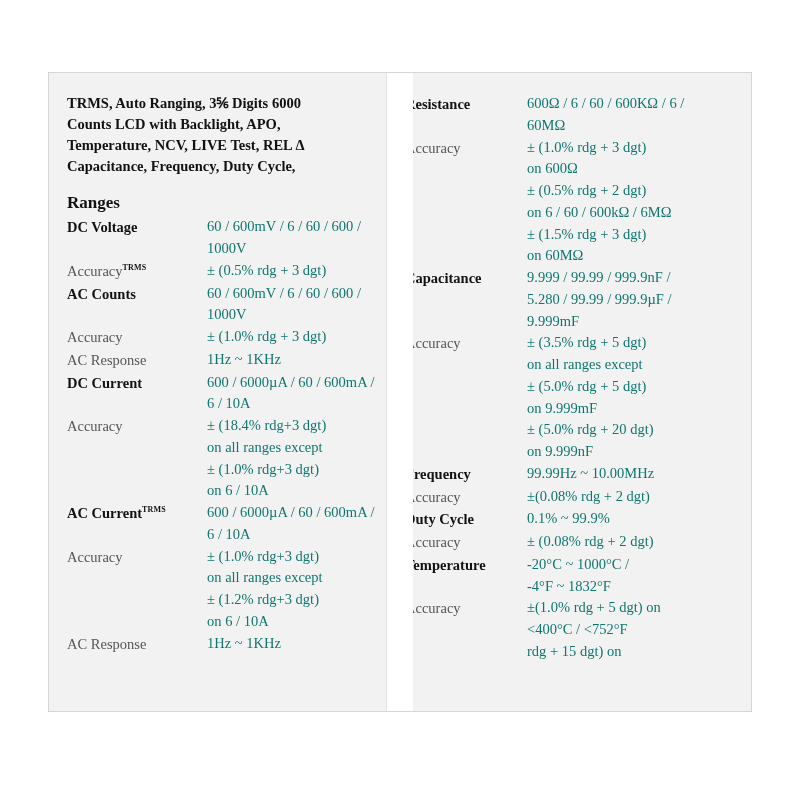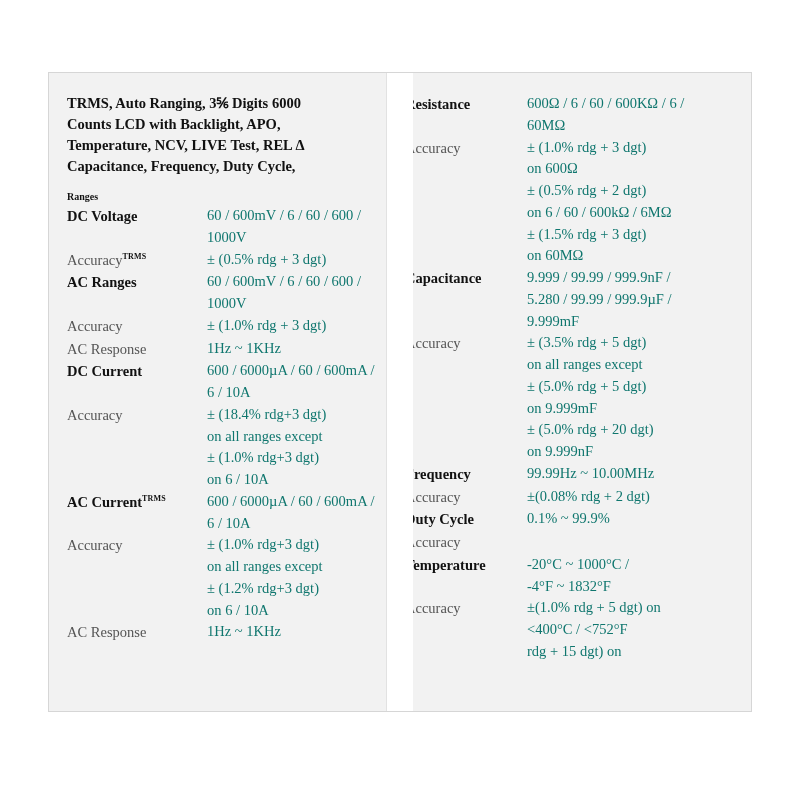--- a/index.html
+++ b/index.html
@@ -121,21 +121,21 @@
   .sup {
     font-size: 8px;
     vertical-align: super;
     letter-spacing: 0.2px;
     font-weight: bold;
     color: #111111;
   }
 
   .section-head {
     font-weight: bold;
-    font-size: 10px;
+    font-size: 17px;
     color: #111111;
     padding: 0 18px;
     line-height: 1.6;
   }
 
   .rrow { padding-left: 18px; padding-right: 12px; }
   .rlbl { width: 122px; }
 </style>
 </head>
 <body>
@@ -164,21 +164,21 @@
       </div>
 
       <div class="row">
         <div class="lbl"><span>Accuracy</span><span class="sup">TRMS</span></div>
         <div class="val">
           <span class="ln">± (0.5% rdg + 3 dgt)</span>
         </div>
       </div>
 
       <div class="row">
-        <div class="lbl bold">AC Ranges</div>
+        <div class="lbl bold">AC Counts</div>
         <div class="val">
           <span class="ln">60 / 600mV / 6 / 60 / 600 /</span>
           <span class="ln">1000V</span>
         </div>
       </div>
 
       <div class="row">
         <div class="lbl">Accuracy</div>
         <div class="val">
           <span class="ln">± (1.0% rdg + 3 dgt)</span>
@@ -296,20 +296,23 @@
 
       <div class="row rrow">
         <div class="lbl rlbl bold">Duty Cycle</div>
         <div class="val">
           <span class="ln">0.1% ~ 99.9%</span>
         </div>
       </div>
 
       <div class="row rrow">
         <div class="lbl rlbl">Accuracy</div>
+        <div class="val">
+          <span class="ln">± (0.08% rdg + 2 dgt)</span>
+        </div>
       </div>
 
       <div class="row rrow">
         <div class="lbl rlbl bold">Temperature</div>
         <div class="val">
           <span class="ln">-20°C ~ 1000°C /</span>
           <span class="ln">-4°F ~ 1832°F</span>
         </div>
       </div>
 

